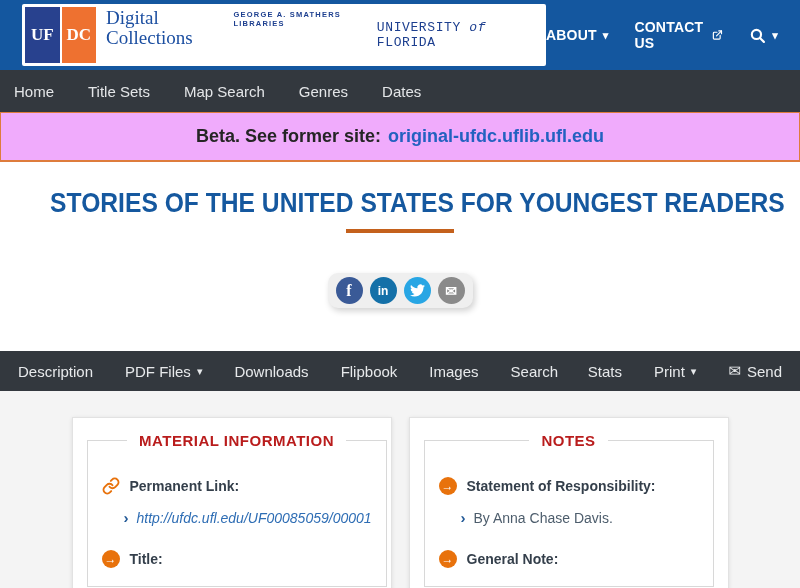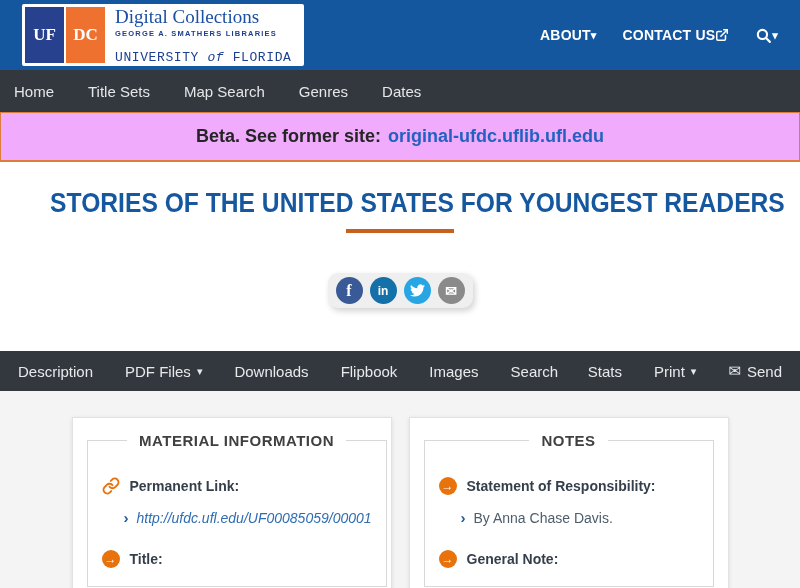--- a/index.html
+++ b/index.html
@@ -7,27 +7,27 @@
     font-family:"Liberation Sans", sans-serif; }
 
   
   .site-header { height:70px; background:#14579f; display:flex; align-items:center;
     justify-content:space-between; padding:0 22px; }
   .logo-box { background:#fff; border-radius:2px; padding:3px; display:flex; align-items:stretch; height:62px; }
   .logo-sq { width:39px; display:flex; align-items:center; justify-content:center;
     color:#fff; font-weight:bold; font-size:17px; font-family:"Liberation Serif", serif; }
   .sq-uf { background:#28418e; margin-right:2px; }
   .sq-dc { background:#ee7130; }
-  .logo-text { padding:1px 10px 0 10px; display:flex; flex-direction:column; justify-content:center; }
+  .logo-text { padding:1px 10px 0 10px; display:flex; flex-direction:row; justify-content:center; }
   .logo-title { font-family:"Liberation Serif", serif; color:#1c4fa1; font-size:19px; line-height:20px; }
   .logo-sub1 { font-size:7.5px; font-weight:bold; color:#1d3f8f; letter-spacing:1.2px; margin-top:2px; }
   .logo-sub2 { font-size:13px; color:#1d3f8f; font-family:Liberation Mono, monospace; letter-spacing:0.6px; margin-top:12px; }
   .logo-sub2 em { font-style:italic; text-transform:lowercase; }
   .header-right { display:flex; align-items:center; gap:26px; color:#fff; font-size:14px; font-weight:bold; letter-spacing:0.2px; }
-  .hdr-link { display:flex; align-items:center; cursor:pointer; }
+  .hdr-link { display:flex; align-items:center; gap:6px; cursor:pointer; }
   .caret { font-size:11px; line-height:1; }
   .icon-svg { display:inline-block; vertical-align:middle; }
 
   
   .main-nav { height:42px; background:#33383e; display:flex; align-items:center; padding:0 14px; gap:34px; }
   .main-nav a { color:#e4e6e8; font-size:15px; text-decoration:none; cursor:pointer; }
 
   
   .beta-banner { height:50px; background:#f0abfc; border:1px solid #de7c3c; border-width:1px 1px 2px 1px;
     display:flex; align-items:center; justify-content:center; font-size:18px; font-weight:bold; color:#252525; }
@@ -57,21 +57,21 @@
   .item-nav a { color:#e7e9eb; font-size:15px; text-decoration:none; cursor:pointer;
     display:flex; align-items:center; gap:6px; }
 
   
   .content { background:#f4f4f4; min-height:196px; padding-top:26px; height:100%; }
   .cards { width:657px; margin:0 auto; display:flex; gap:17px; align-items:flex-start; }
   .card { background:#fff; border:1px solid #e2e2e2; box-shadow:0 1px 4px rgba(0,0,0,0.10);
     padding:14px; width:320px; }
   .card.tall { min-height:250px; }
   fieldset { border:1px solid #d8d8d8; padding:6px 14px 18px 14px; }
-  legend { margin:0 auto; padding:0 12px; font-size:15px; font-weight:bold; color:#404040;
+  legend { margin:0 auto; padding:0 12px; font-size:15px; font-weight:bold; color:#b91c1c;
     letter-spacing:0.5px; text-align:center; }
   .row-label { display:flex; align-items:center; gap:10px; margin-top:22px;
     font-size:14px; font-weight:bold; color:#343f4b; }
   .row-value { display:flex; align-items:flex-start; gap:8px; margin-top:13px; padding-left:22px;
     font-size:14px; color:#4d5d6c; line-height:1.45; }
   .row-value .chev { color:#235a97; font-weight:bold; font-size:15px; line-height:1.3; }
   .row-value.link a { color:#2e6db4; font-style:italic; text-decoration:none; cursor:pointer; }
   .arrow-badge { width:18px; height:18px; border-radius:50%; background:#e8720c; color:#fff;
     display:inline-flex; align-items:center; justify-content:center; font-size:12px; flex:none; }
   .link-ico { flex:none; }

